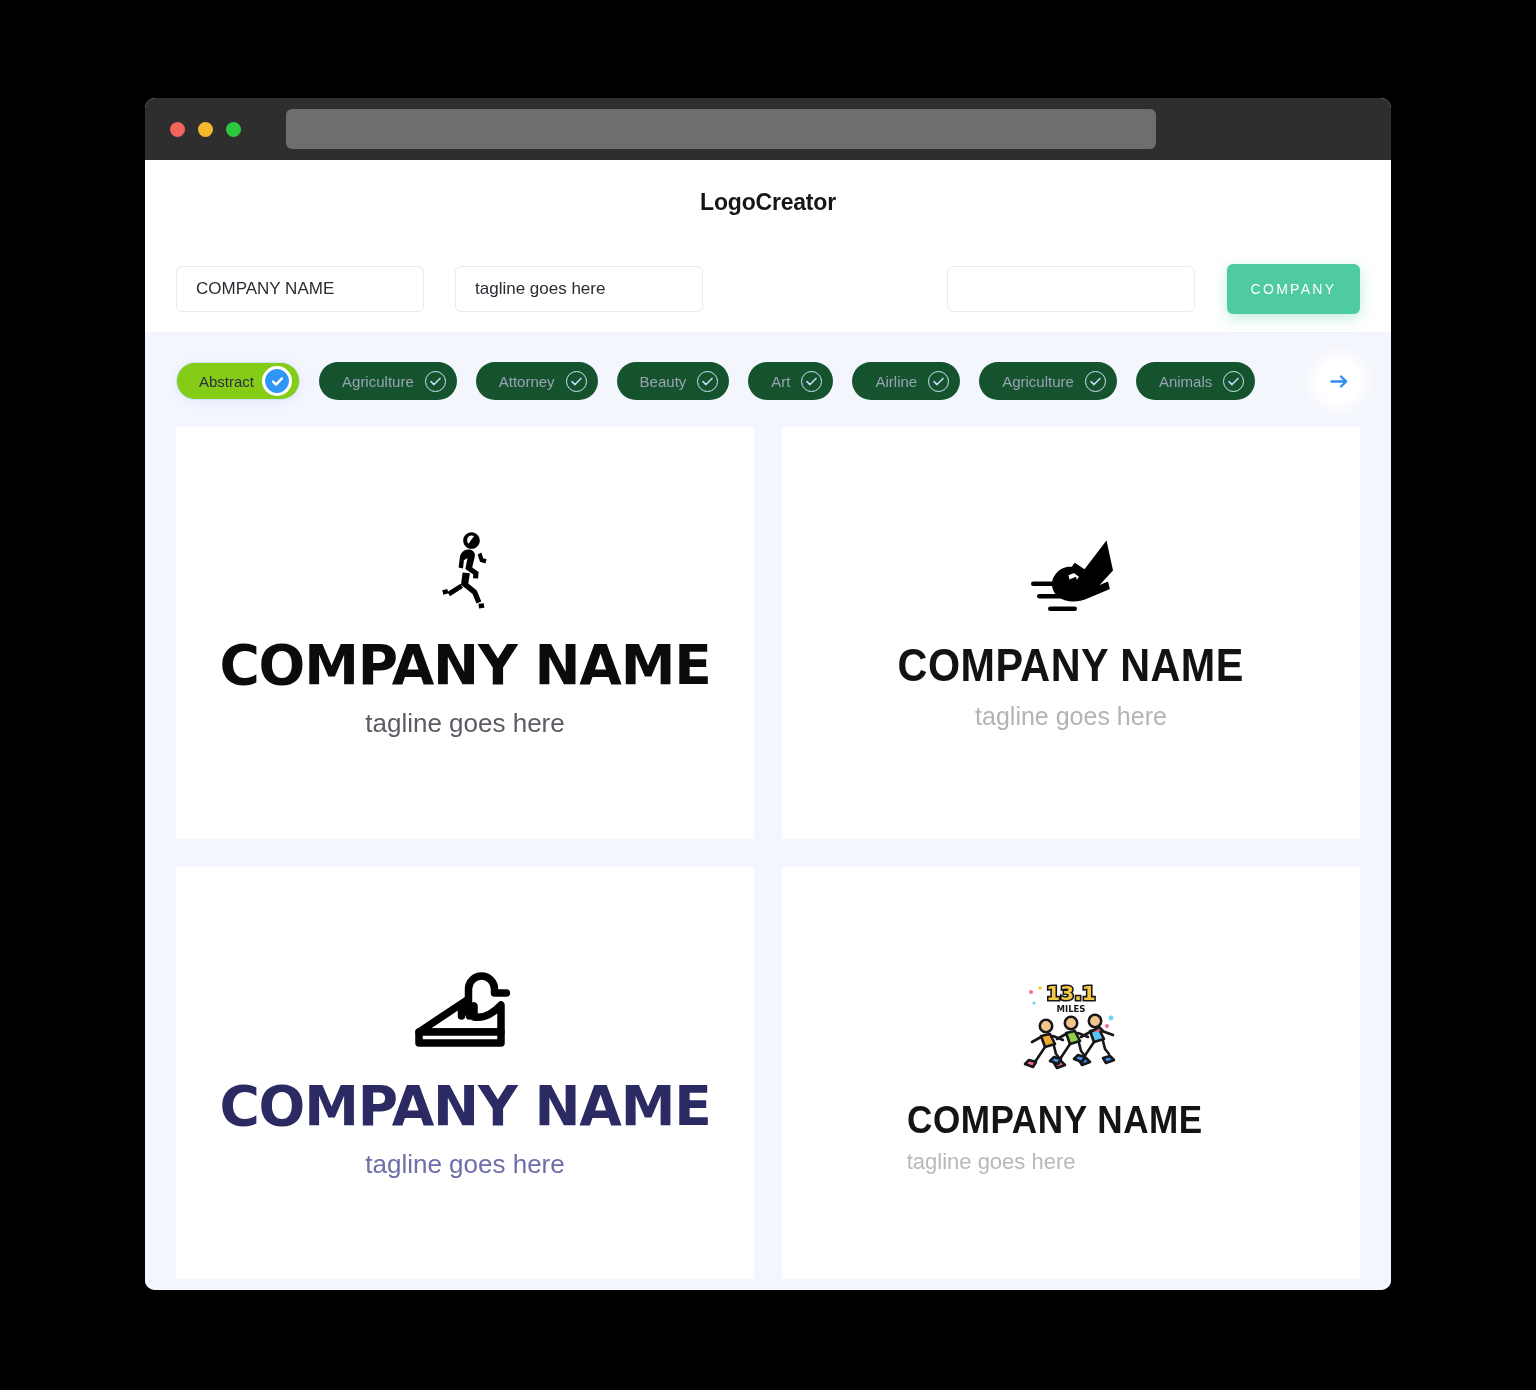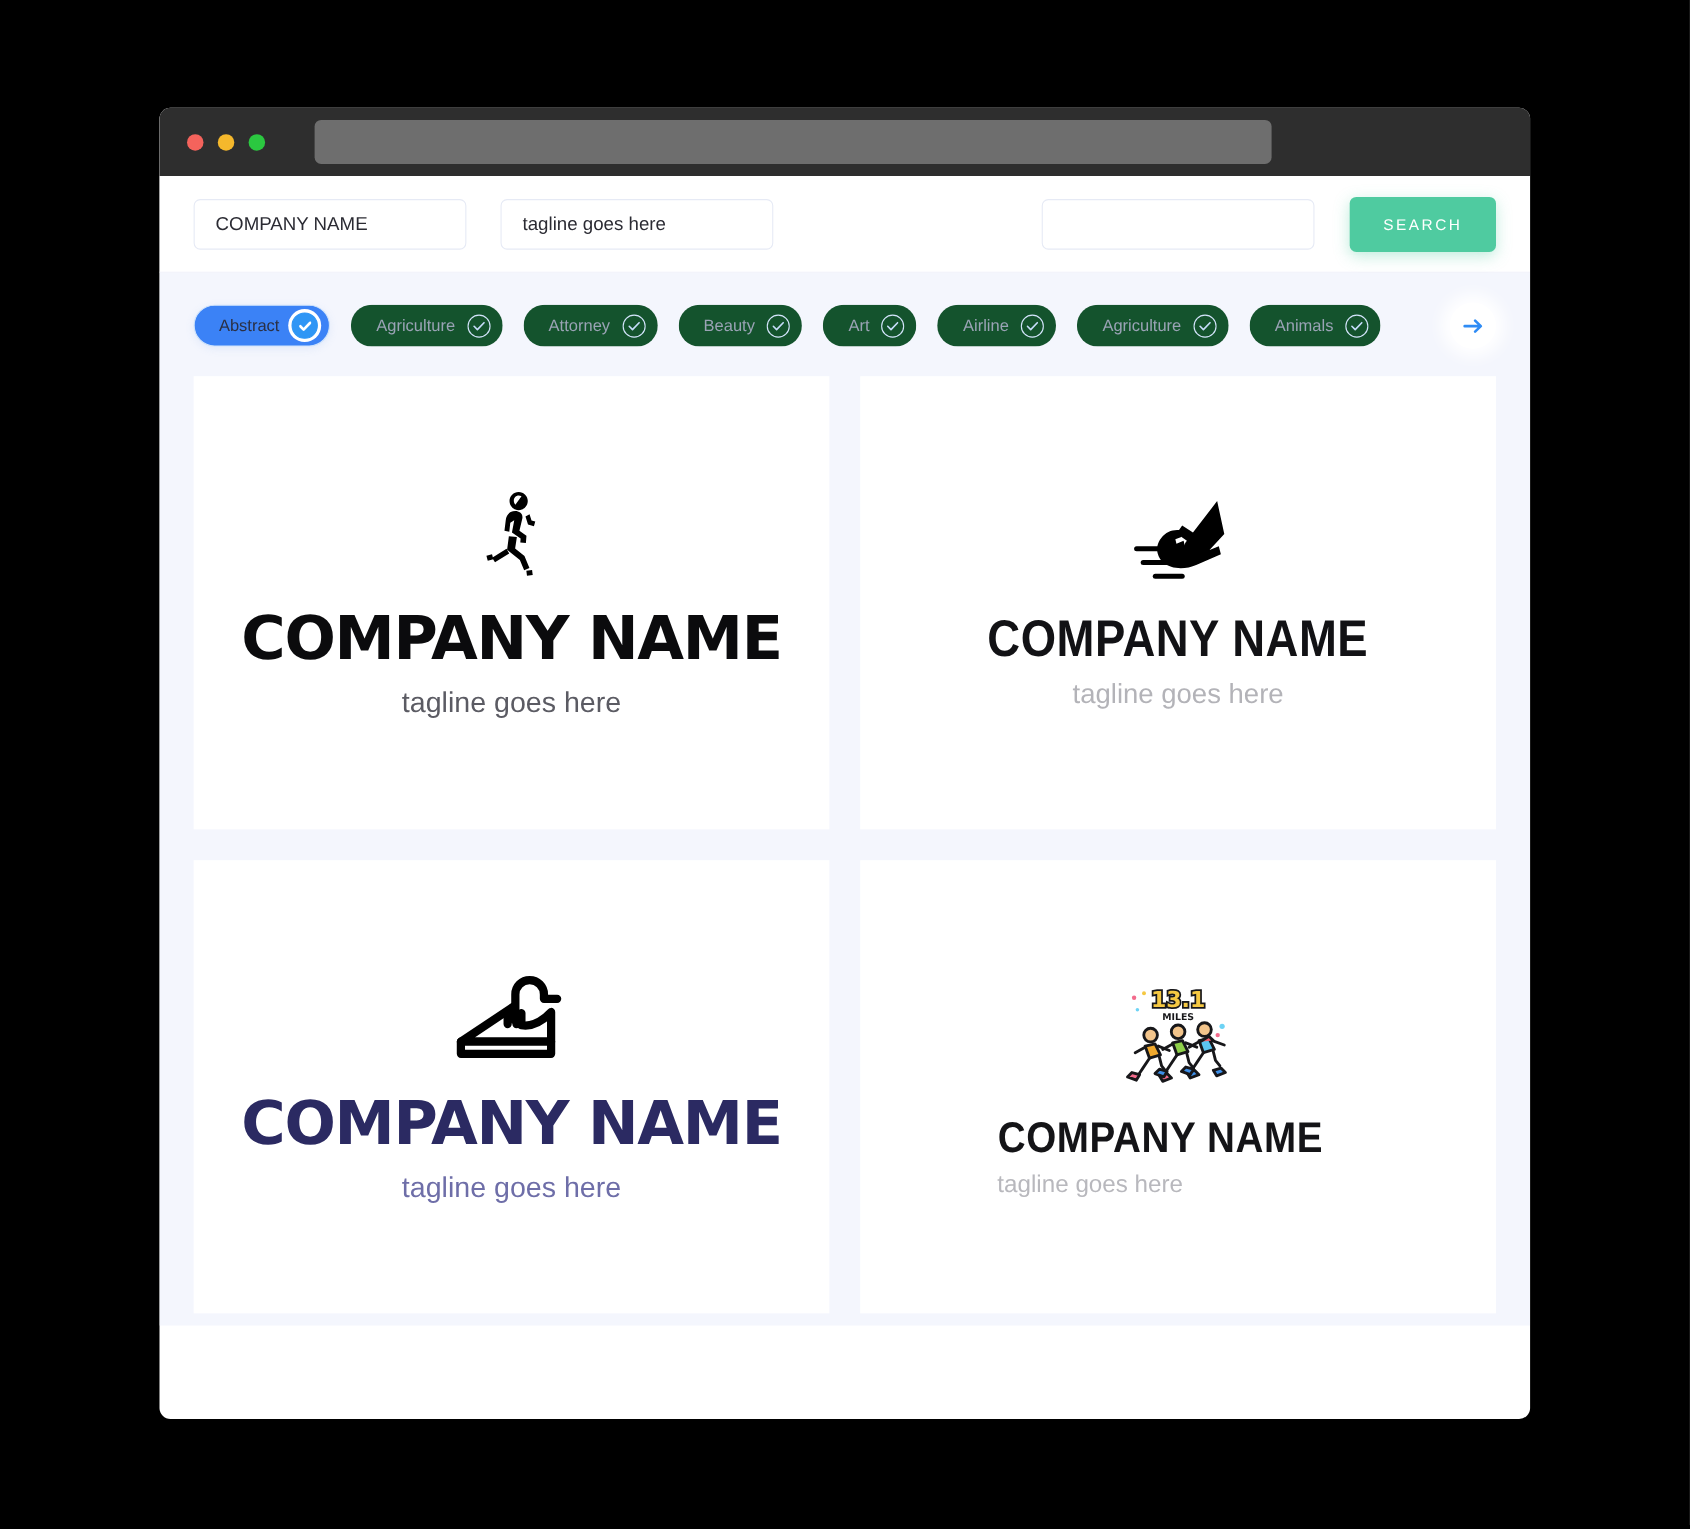--- a/index.html
+++ b/index.html
@@ -148,21 +148,21 @@
     width: 21px; height: 21px;
     border-radius: 50%;
     border: 1.4px solid #d3e4fb;
     display: flex; align-items: center; justify-content: center;
     flex: 0 0 auto;
   }
   .chip .tick svg { display:block; }
   .chip .tick svg path { stroke: #c6dcfa; }
 
   .chip.active {
-    background: #3b82f6;
+    background: #84cc16;
     color: #2b3044;
     border: 1.4px solid #cfe3fb;
     box-shadow: 0 2px 8px rgba(120,160,230,0.14);
   }
   .chip.active .tick {
     background: #2F96F5;
     border-color: #2F96F5;
     width: 24px; height: 24px;
     box-shadow: 0 0 0 3px #ffffff;
   }
@@ -245,26 +245,29 @@
 
     <div class="titlebar">
       <div class="dots">
         <span class="dot red"></span>
         <span class="dot yellow"></span>
         <span class="dot green"></span>
       </div>
       <div class="urlbar" title=""></div>
     </div>
 
+    <div class="site-header">
+      <div class="brand">LogoCreator</div>
+    </div>
 
     <div class="searchbar">
       <input class="field f-name" value="COMPANY NAME" style="">
       <input class="field f-tagline" value="tagline goes here" style="">
       <input class="field f-empty" placeholder="" style="">
-      <button class="search-btn">SEARCH</button>
+      <button class="search-btn">COMPANY</button>
     </div>
 
     <div class="content">
 
       <div class="chips" id="chips">
           <div class="chip active">
             <span>Abstract</span>
             <span class="tick">
               <svg width="11" height="9" viewBox="0 0 11 9" fill="none">
                 <path d="M1 4.6L4 7.6L10 1.4" stroke-width="1.5" stroke-linecap="round" stroke-linejoin="round"></path>

